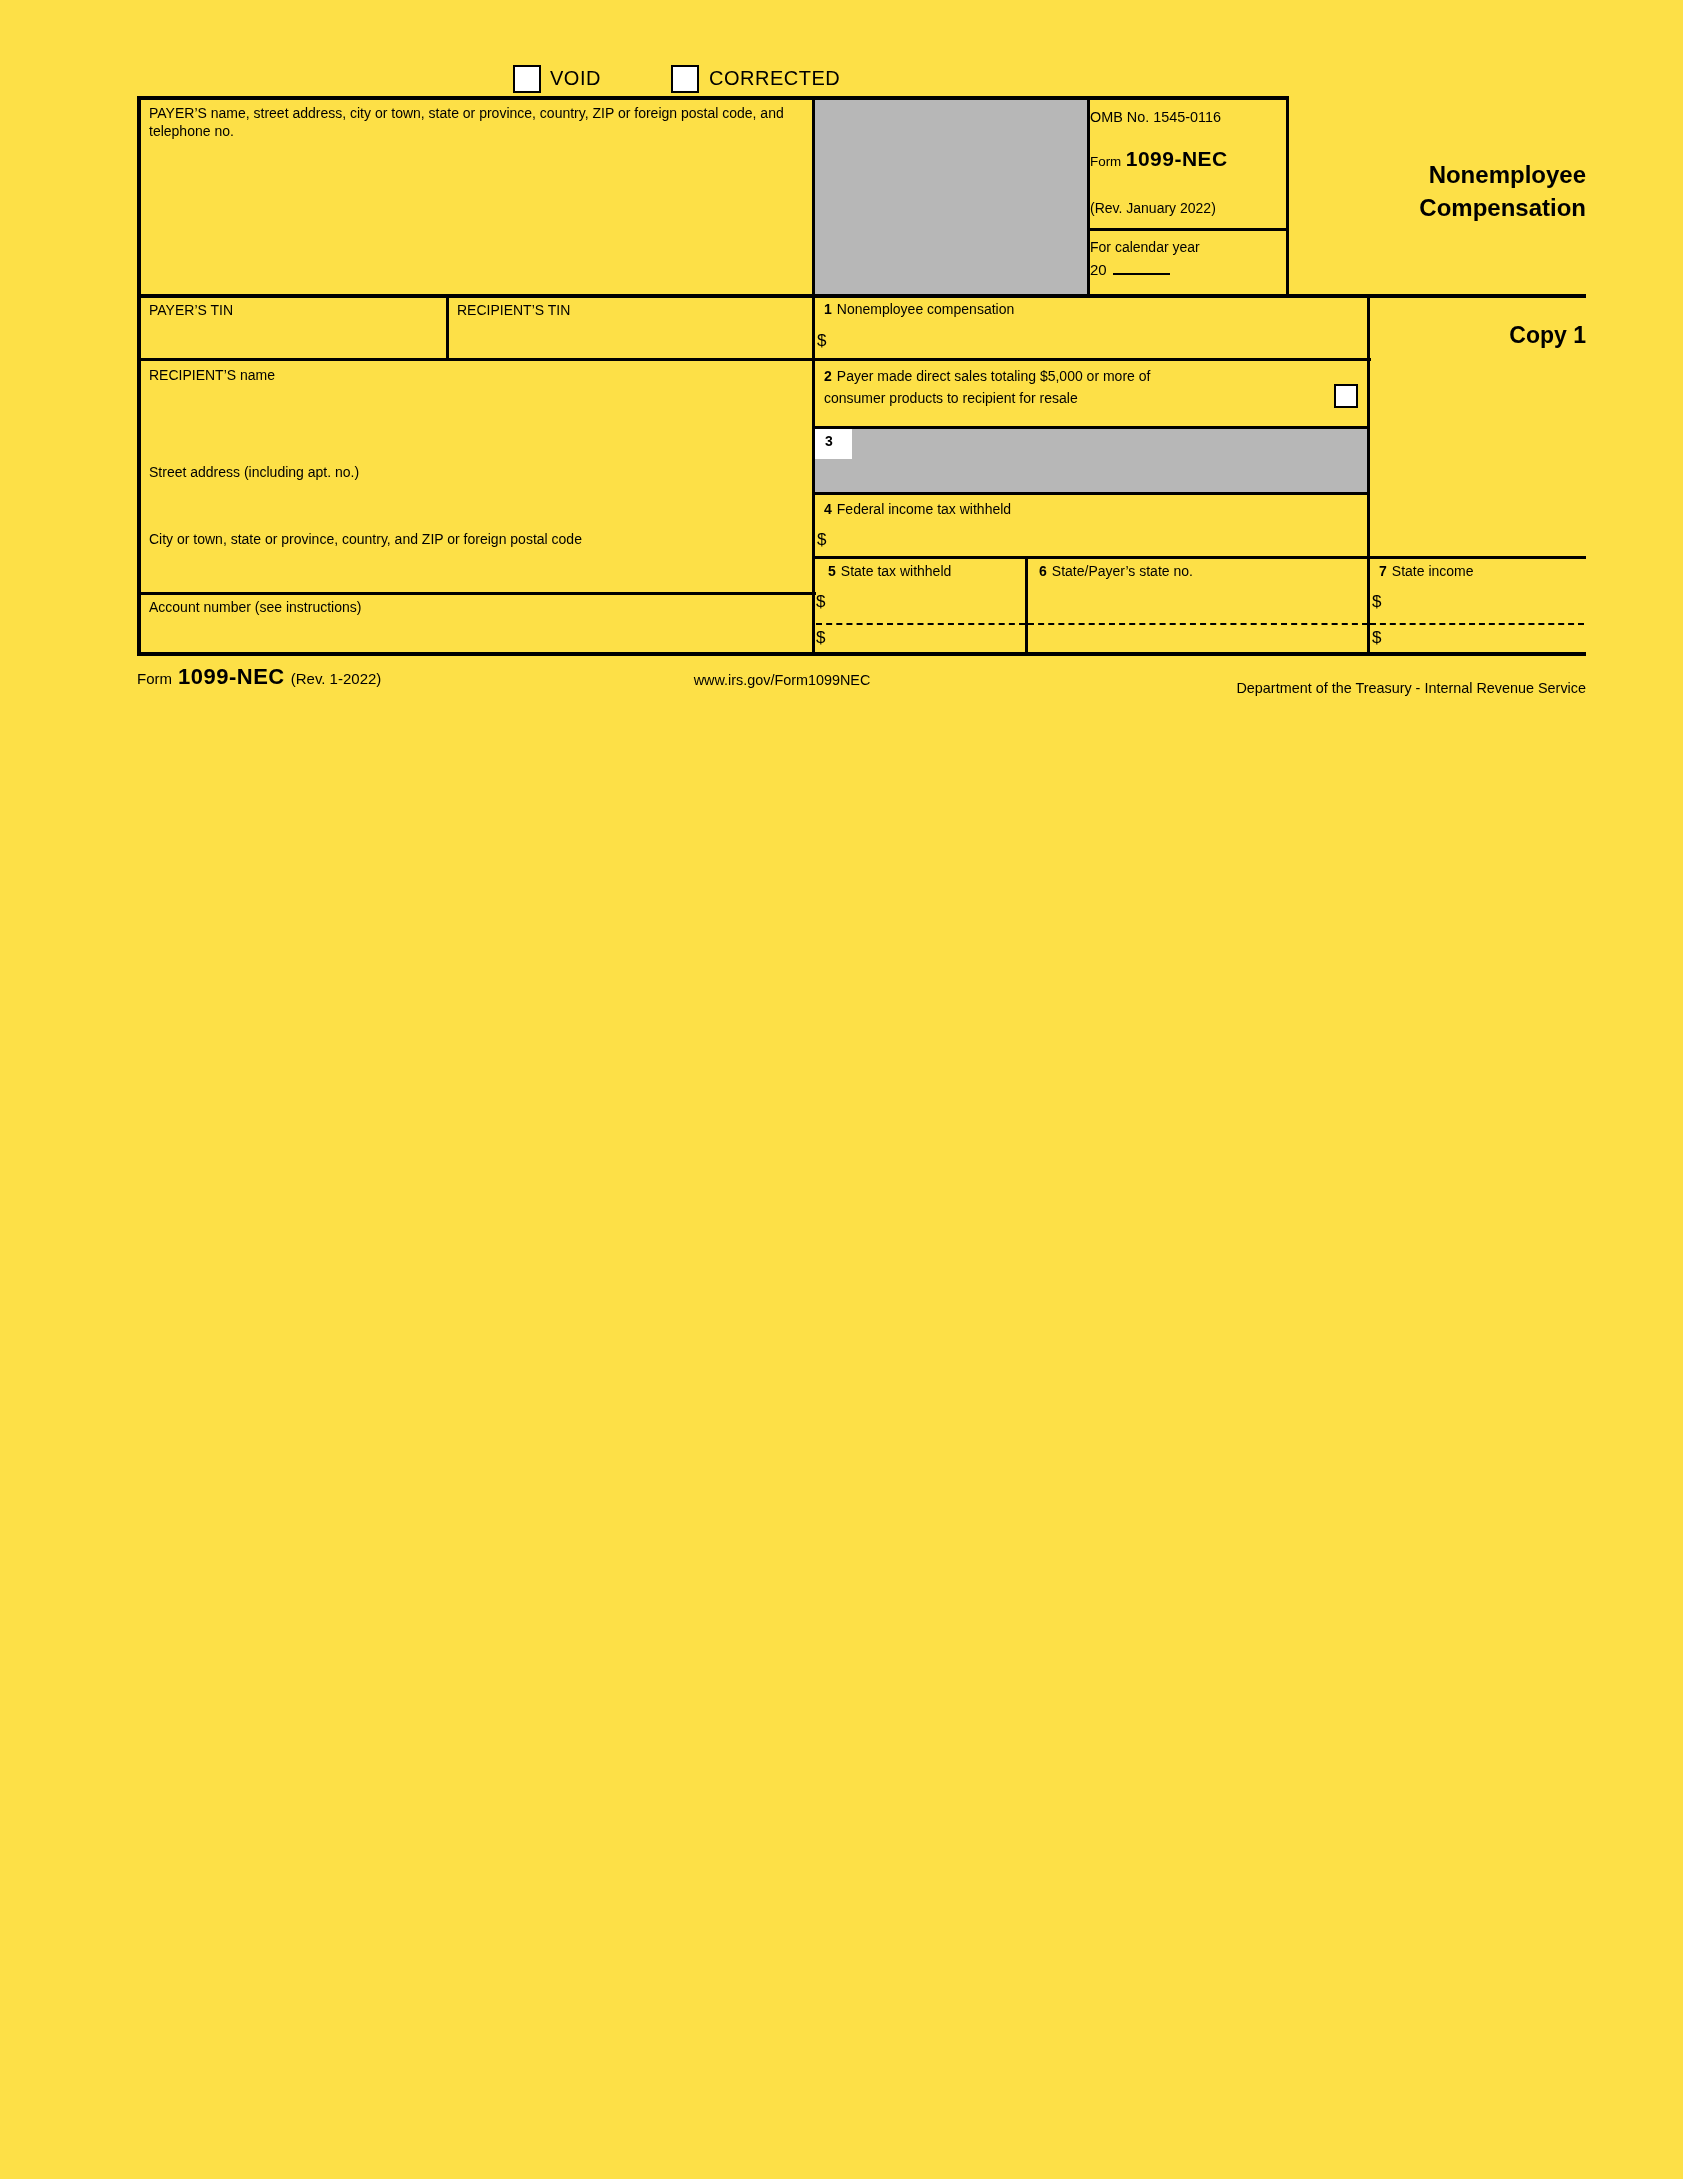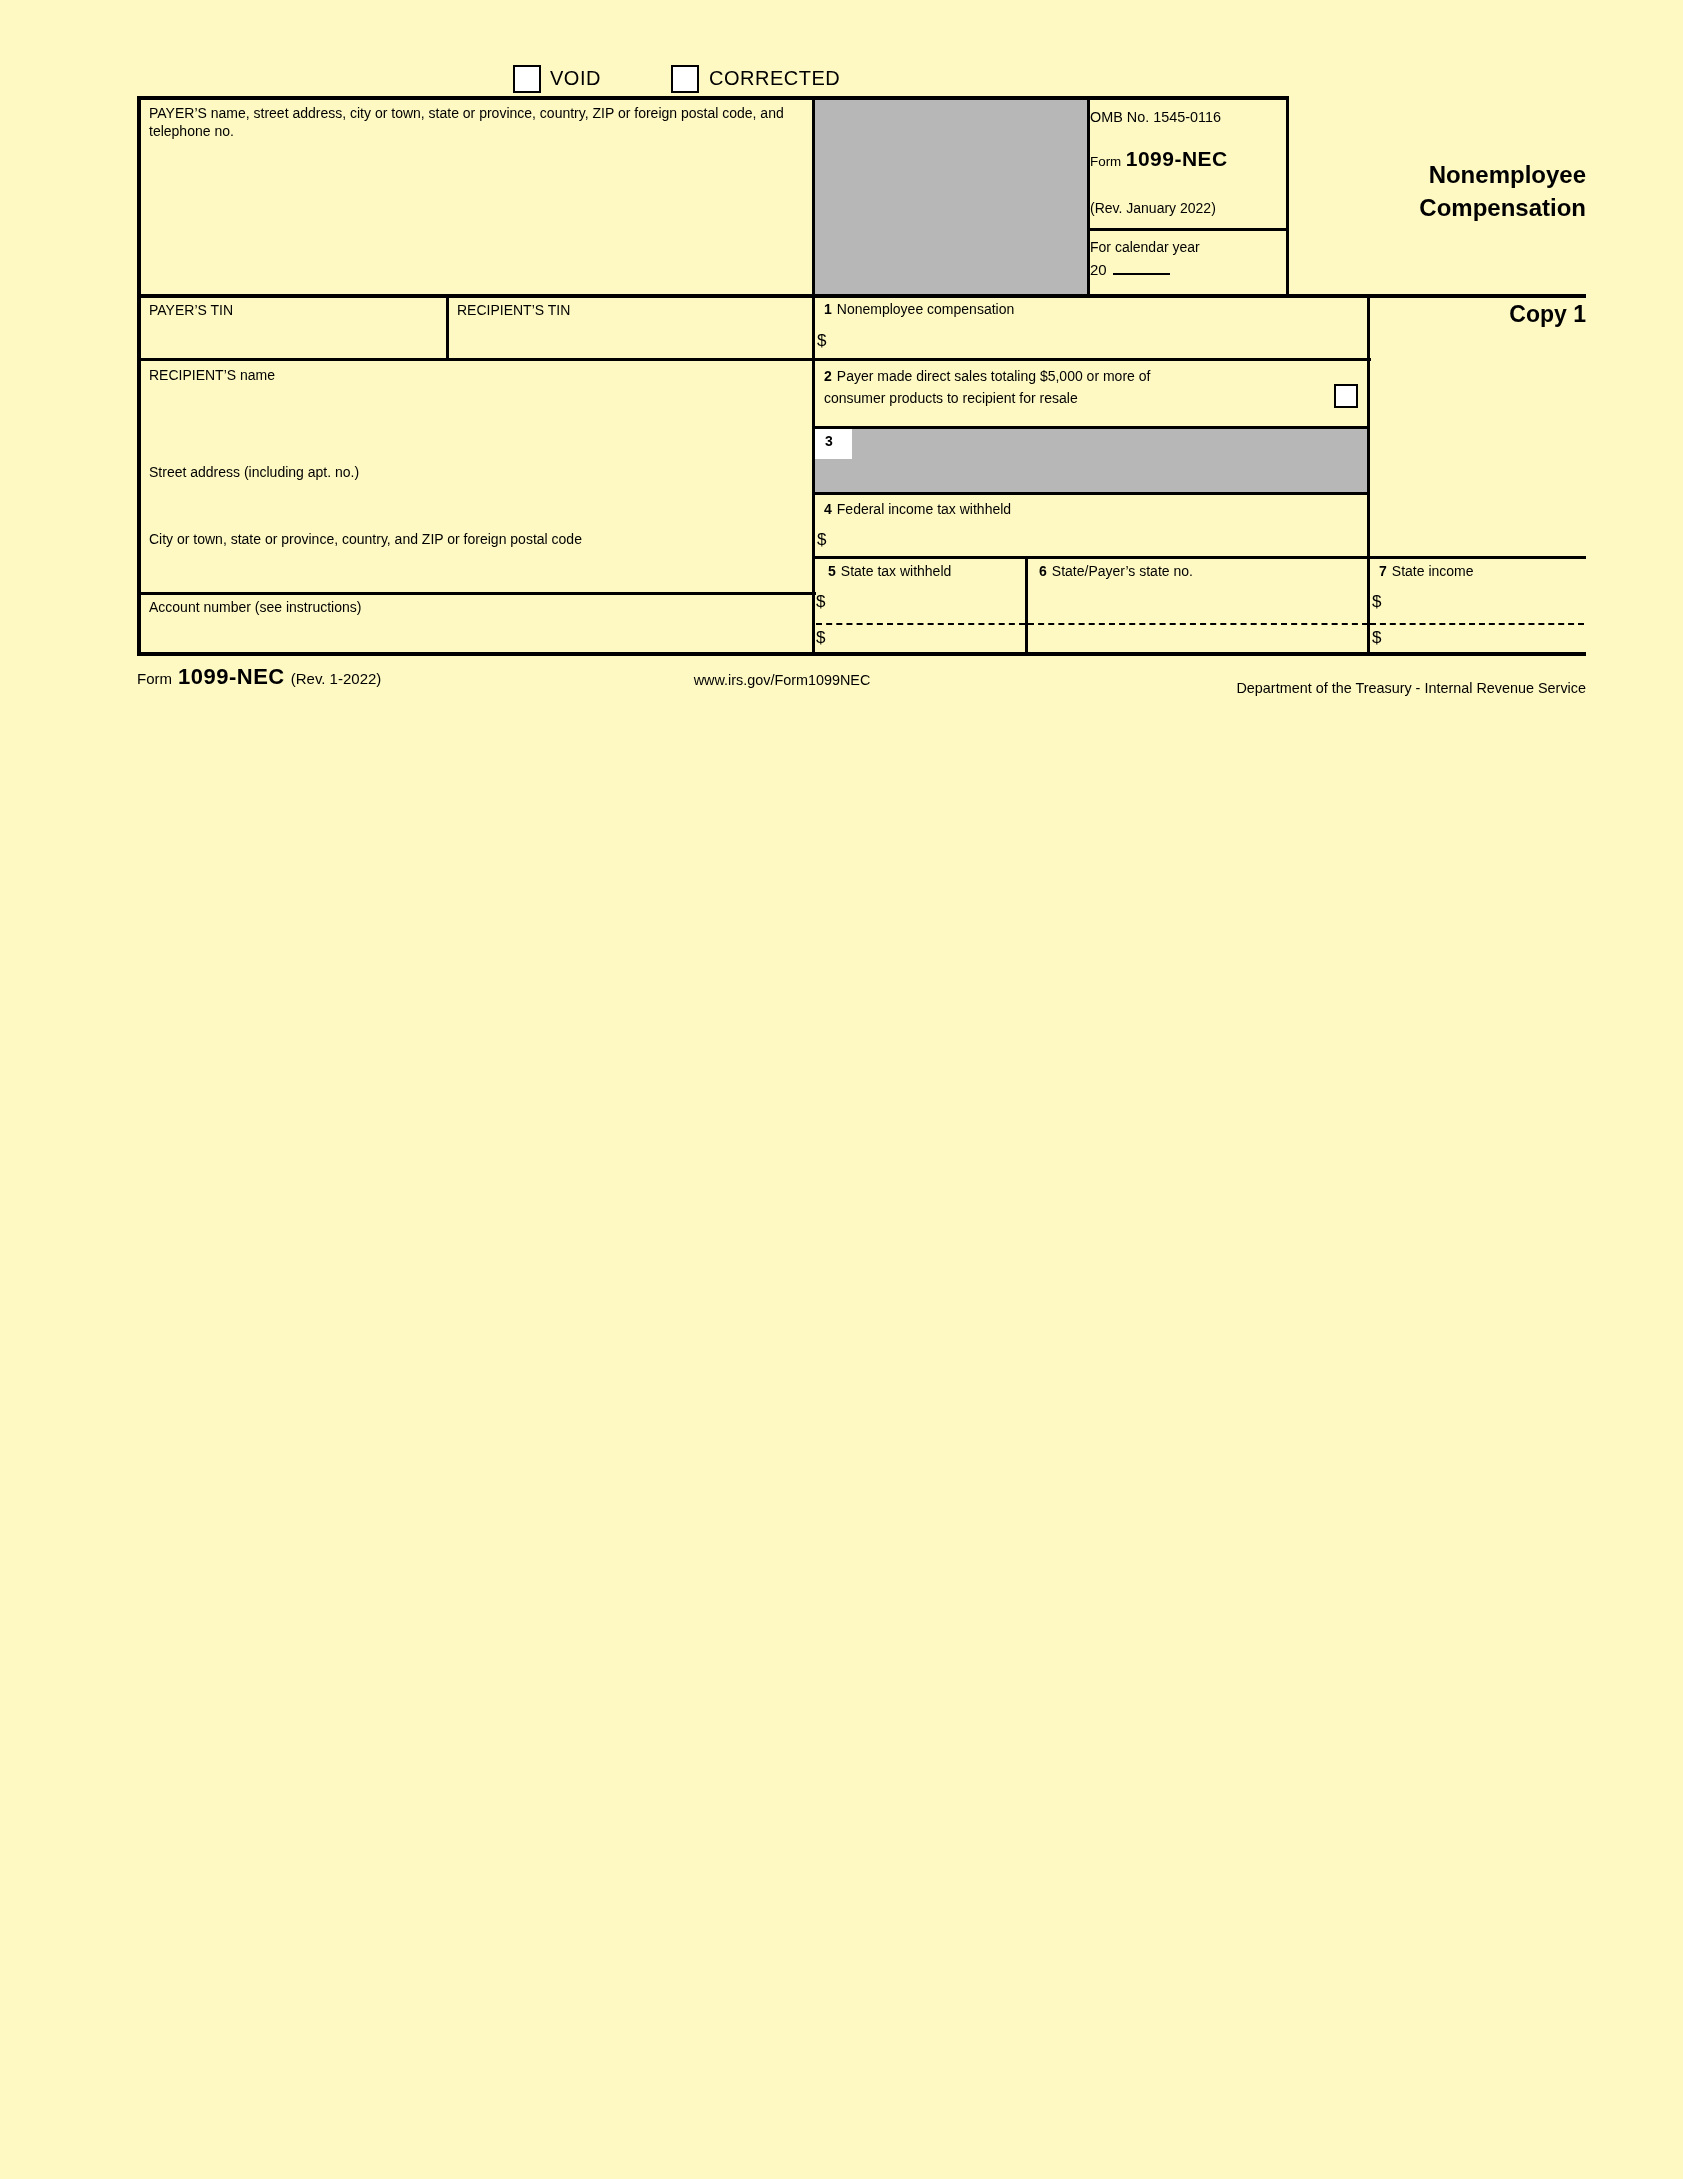--- a/index.html
+++ b/index.html
@@ -1,16 +1,16 @@
 <!DOCTYPE html>
 <html><head>
 <meta charset="utf-8">
 <style>
   html,body{margin:0;padding:0;background:#fff;}
-  .page{position:relative;width:1683px;height:2179px;background:#fef9c3;
+  .page{position:relative;width:1683px;height:2179px;background:#fde047;
         font-family:"Liberation Sans","DejaVu Sans",sans-serif;color:#000;overflow:hidden;}
   .hline{position:absolute;background:#000;height:3px;}
   .vline{position:absolute;background:#000;width:3px;}
   .thick{height:4px;}
   .vthick{width:4px;}
   .gray{position:absolute;background:#b7b7b7;}
   .lbl{position:absolute;font-size:14px;line-height:1.3;white-space:nowrap;}
   .wrap{white-space:normal;}
   .bnum{font-weight:bold;}
   .blbl{margin-left:5px;}
@@ -128,21 +128,21 @@
   <div class="field" style="left:1032px;top:626px;width:332px;height:25px;"></div>
 
   <div class="lbl" style="left:1379px;top:562px;">
     <span class="bnum">7</span><span class="blbl">State income</span>
   </div>
   <div class="dollar" style="left:1372px;top:592px;">$</div>
   <div class="field" style="left:1390px;top:590px;width:194px;height:30px;"></div>
   <div class="dollar" style="left:1372px;top:628px;">$</div>
   <div class="field" style="left:1390px;top:626px;width:194px;height:25px;"></div>
 
-  <div class="copyblock" style="top:301px;font-size:23px;">Copy 1</div>
+  <div class="copyblock" style="top:322px;font-size:23px;">Copy 1</div>
 
   <div class="lbl" style="left:149px;top:366px;">RECIPIENT’S name</div>
   <div class="field" style="left:141px;top:388px;width:667px;height:69px;"></div>
   <div class="lbl" style="left:149px;top:463px;">Street address (including apt. no.)</div>
   <div class="field" style="left:141px;top:485px;width:667px;height:42px;"></div>
   <div class="lbl" style="left:149px;top:530px;">City or town, state or province, country, and ZIP or foreign postal code</div>
   <div class="field" style="left:141px;top:551px;width:667px;height:38px;"></div>
 
   <div class="lbl" style="left:149px;top:598px;">Account number (see instructions)</div>
   <div class="field" style="left:141px;top:619px;width:667px;height:32px;"></div>

